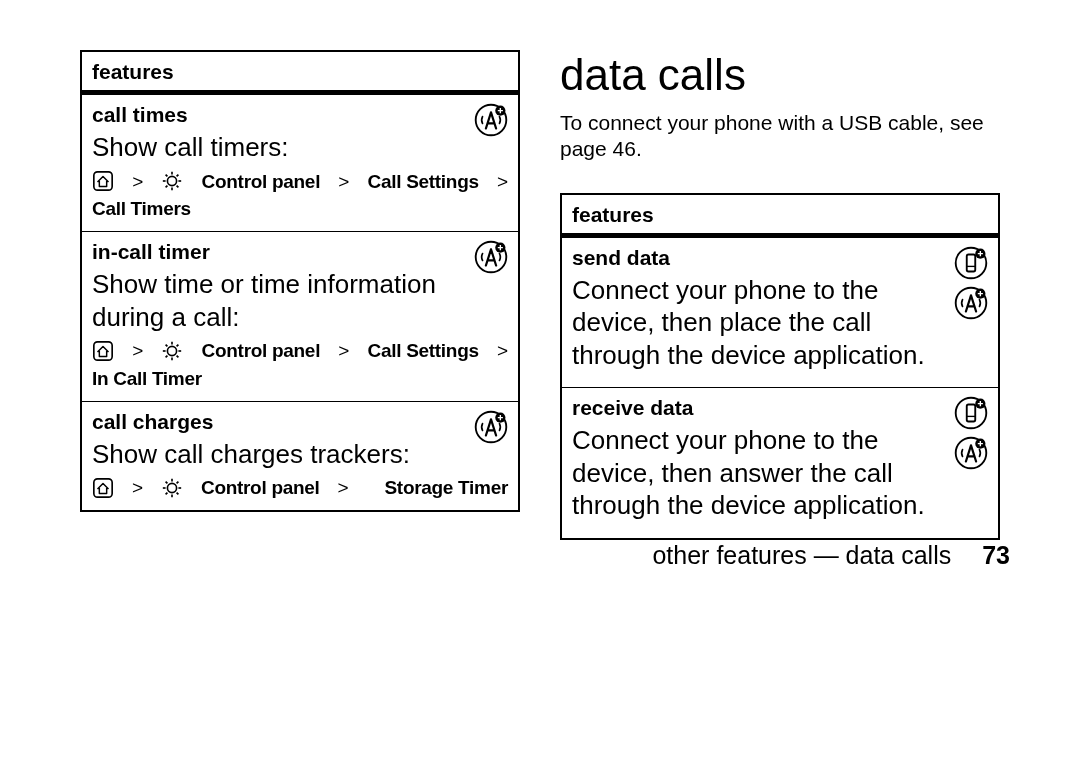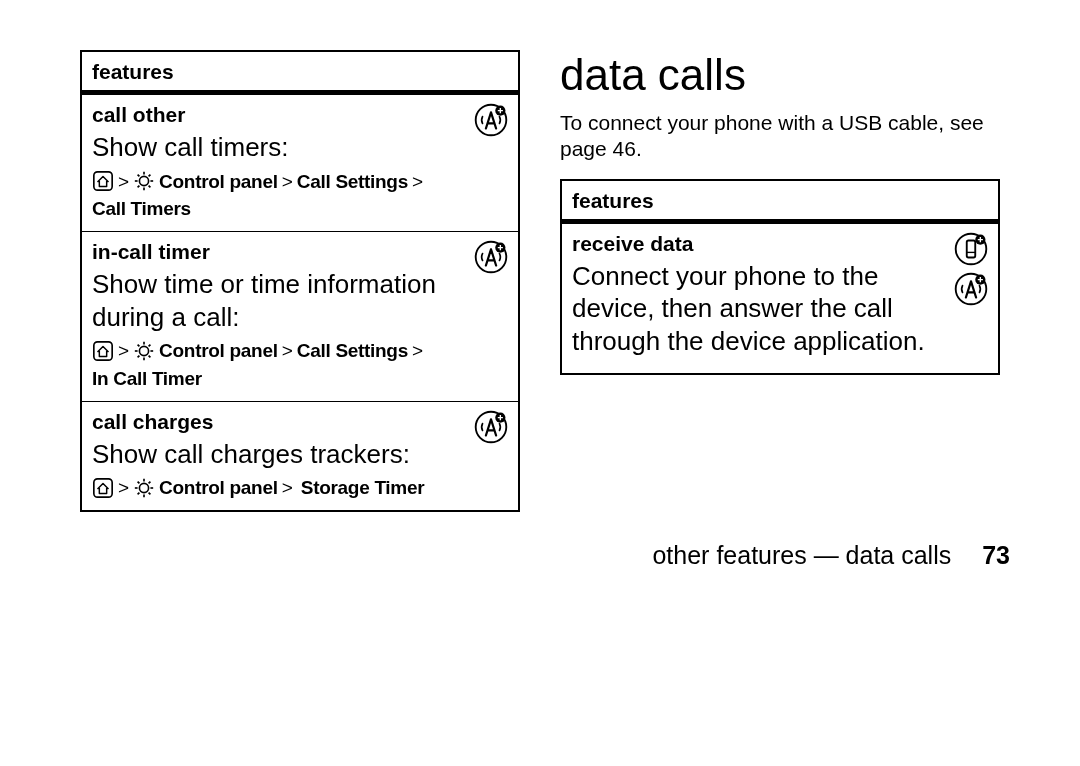--- a/index.html
+++ b/index.html
@@ -1,28 +1,28 @@
 <!DOCTYPE html>
 <html><head>
 <meta charset="utf-8">
 <style>
   * { box-sizing: border-box; margin: 0; padding: 0; }
   html, body { width: 1080px; height: 766px; background: #fff; font-family: Arial, Helvetica, sans-serif; color: #000; }
   .page { position: relative; width: 1080px; height: 600px; padding: 50px 60px 40px 80px; }
   .cols { display: flex; gap: 40px; }
   .col { width: 440px; }
   .heading { font-size: 44px; font-weight: 400; margin-bottom: 10px; letter-spacing: 0px; }
-  .intro { font-size: 21px; line-height: 1.25; margin-bottom: 16px; }
+  .intro { font-size: 21px; line-height: 1.25; margin-bottom: 30px; }
   .fbox { border: 2px solid #000; }
   .fhead { font-weight: bold; font-size: 21px; padding: 8px 10px 6px 10px; border-bottom: 4px solid #000; }
   .row { border-top: 1px solid #000; padding: 8px 10px 10px 10px; position: relative; }
   .fbox .row:first-of-type { border-top: none; }
   .row .title { font-weight: bold; font-size: 21px; margin-bottom: 4px; }
   .row .desc { font-size: 26px; line-height: 1.25; margin-bottom: 6px; padding-right: 52px; }
-  .row .path { font-size: 19px; line-height: 1.25; display: flex; flex-wrap: wrap; align-items: center; gap: 4px; }
+  .row .path { font-size: 19px; line-height: 1.25; display: flex; flex-wrap: wrap; align-items: center; gap: 4px; justify-content: space-between; }
   .row .path .b { font-weight: bold; font-family: "Arial Narrow", Arial, sans-serif; letter-spacing: -0.3px; }
   .row .path .gt { font-weight: normal; }
   .ricons { position: absolute; top: 8px; right: 10px; display: flex; flex-direction: column; gap: 6px; }
   .footer { position: absolute; bottom: 30px; right: 70px; font-size: 25px; }
   .footer .pn { font-weight: bold; margin-left: 24px; }
 
   
   svg.ico { width: 34px; height: 34px; }
   svg.mini { width: 22px; height: 22px; vertical-align: -4px; }
   .path .gt::before { content: ">"; }
@@ -80,21 +80,21 @@
     <div class="col">
       <div class="fbox">
         <div class="fhead">features</div>
 
         <div class="row">
           <div class="ricons">
             <svg class="ico">
                 <use href="#sym-antenna"></use>
               </svg>
           </div>
-          <div class="title">call other</div>
+          <div class="title">call times</div>
           <div class="desc">Show call timers:</div>
           <div class="path">
             <svg class="mini">
                 <use href="#sym-home"></use>
               </svg>
             <span class="gt"></span>
             <svg class="mini">
                 <use href="#sym-gear"></use>
               </svg>
             <span class="b">Control panel</span>
@@ -154,20 +154,32 @@
       </div>
     </div>
 
     <div class="col">
       <div class="heading">data calls</div>
       <div class="intro">To connect your phone with a USB cable, see page 46.</div>
 
       <div class="fbox">
         <div class="fhead">features</div>
 
+        <div class="row">
+          <div class="ricons">
+            <svg class="ico">
+                <use href="#sym-device"></use>
+              </svg>
+            <svg class="ico">
+                <use href="#sym-antenna"></use>
+              </svg>
+          </div>
+          <div class="title">send data</div>
+          <div class="desc">Connect your phone to the device, then place the call through the device application.</div>
+        </div>
 
         <div class="row">
           <div class="ricons">
             <svg class="ico">
                 <use href="#sym-device"></use>
               </svg>
             <svg class="ico">
                 <use href="#sym-antenna"></use>
               </svg>
           </div>

